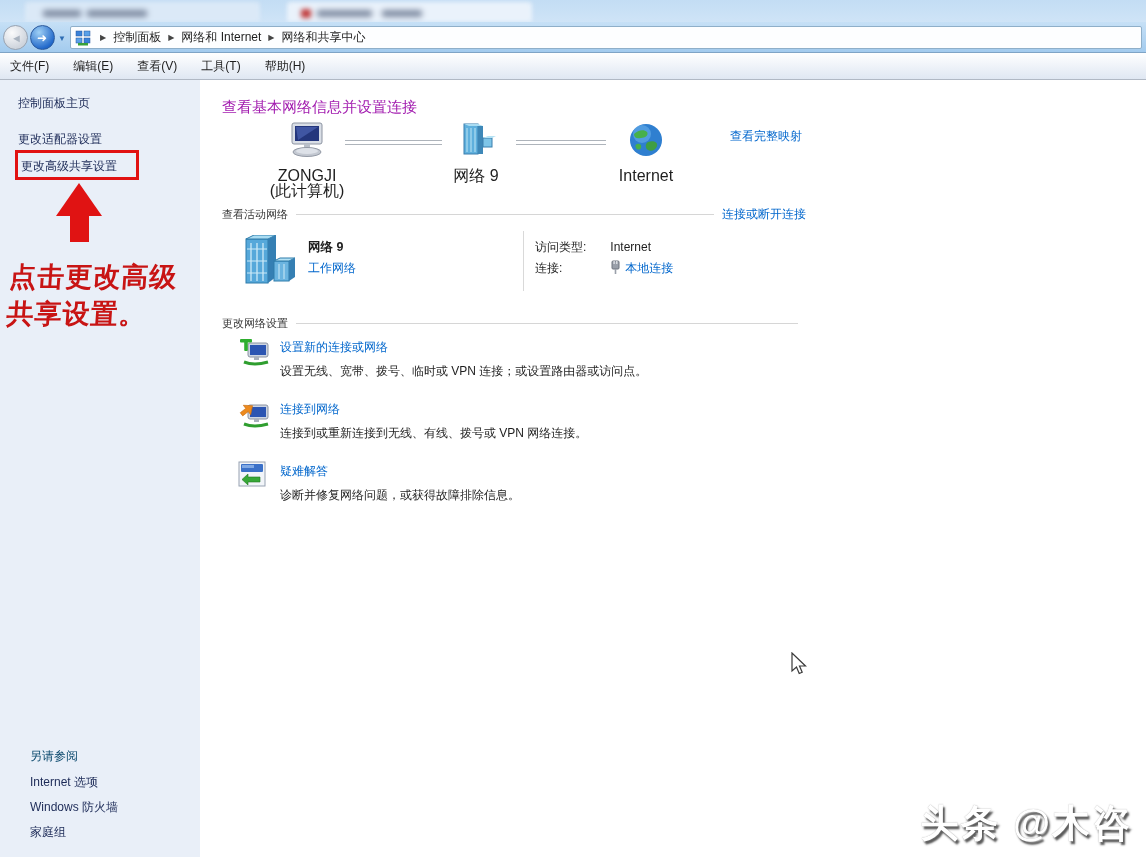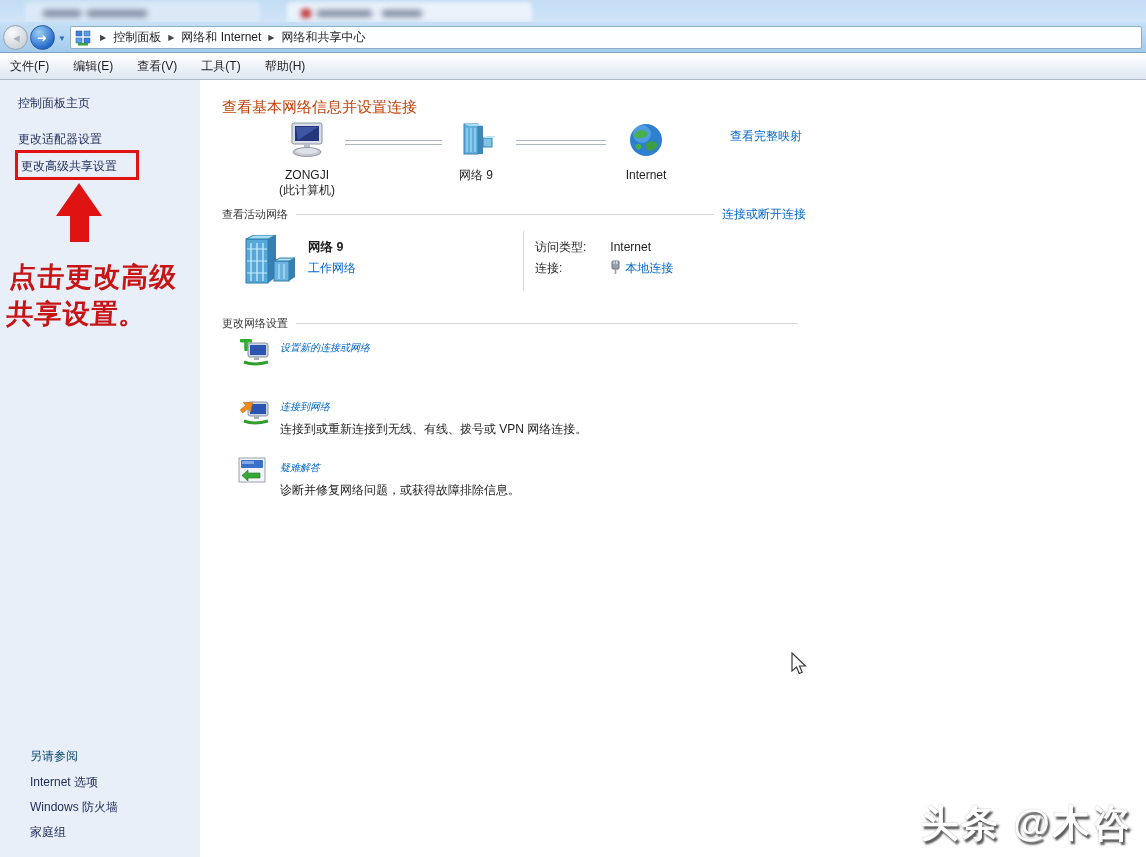--- a/index.html
+++ b/index.html
@@ -44,39 +44,39 @@
   .redbox { position:absolute; left:15px; top:70px; width:124px; height:30px; border:3px solid #e11212; }
   .redarrow { position:absolute; left:55px; top:103px; width:48px; }
   .redarrow .head { width:0; height:0; margin:0 auto; border-left:23px solid transparent;
     border-right:23px solid transparent; border-bottom:33px solid #e01313; }
   .redarrow .shaft { width:19px; height:26px; background:#e01313; margin:0 auto; }
   .callig { position:absolute; left:8px; top:178px; font-family:"DejaVu Serif","Liberation Serif",serif;
     font-weight:bold; color:#c81414; font-size:27px; line-height:37px; transform:skewX(-4deg); letter-spacing:1px; }
 
   
   .main { position:absolute; left:200px; top:80px; width:946px; height:777px; background:#fff; }
-  .page-title { position:absolute; left:22px; top:18px; font-size:15px; color:#c2410c; }
+  .page-title { position:absolute; left:22px; top:18px; font-size:15px; color:#a21caf; }
   .node { position:absolute; width:100px; text-align:center; }
-  .node .lbl { font-size:12px; color:#1e1e1e; margin-top:6px; line-height:15px; }
+  .node .lbl { font-size:16px; color:#1e1e1e; margin-top:6px; line-height:15px; }
   .conn { position:absolute; height:5px; border-top:1px solid #aeb4bb; border-bottom:1px solid #aeb4bb; }
   a.link { font-size:12px; color:#0066cc; text-decoration:none; cursor:pointer; }
   .sect-hdr { position:absolute; left:22px; width:584px; display:flex; align-items:center; }
   .sect-hdr .txt { font-size:11px; color:#373737; white-space:nowrap; }
   .sect-hdr .rule { flex:1; border-top:1px solid #d6d6d6; margin:0 8px; }
   .card { position:absolute; left:22px; top:149px; width:584px; height:66px; }
   .card .vdiv { position:absolute; left:301px; top:2px; width:1px; height:60px; background:#d9d9d9; }
   .card .netname { position:absolute; left:86px; top:10px; font-size:12.5px; font-weight:bold; color:#1e1e1e; }
   .card .nettype { position:absolute; left:86px; top:31px; }
   .kv { position:absolute; left:313px; font-size:12px; color:#1e1e1e; }
   .kv .k { display:inline-block; width:72px; }
   .items { position:absolute; left:22px; top:257px; width:584px; }
   .item { position:relative; padding-left:58px; margin-bottom:19px; min-height:40px; }
   .item .ico { position:absolute; left:16px; top:0; }
   .item .desc { font-size:12px; color:#1e1e1e; margin-top:7px; }
-  .item a.link { font-size:10px;font-style:italic; }
+  .item a.link { font-size:12px; }
 
   .watermark { position:absolute; right:14px; bottom:8px; font-size:38px; font-weight:bold; color:#ffffff;
     letter-spacing:2px; text-shadow:2px 3px 2px rgba(70,70,70,.9), 0 0 1px rgba(120,120,120,.7); }
   .cursor { position:absolute; left:588px; top:572px; }
 </style>
 </head>
 <body>
 
 <div class="screen">
 
@@ -237,20 +237,21 @@
       <div class="item">
         <svg class="ico" width="34" height="32" viewBox="0 0 34 32">
           <rect x="10" y="6" width="20" height="14" rx="2" fill="#cdd5e2" stroke="#8d94a2"></rect>
           <rect x="12" y="8" width="16" height="10" fill="#2c55b2"></rect>
           <rect x="16" y="20" width="5" height="3" fill="#aab1bd"></rect>
           <path d="M6 25 Q16 29 30 25" stroke="#2f9e2f" stroke-width="3" fill="none"></path>
           <rect x="2" y="2" width="12" height="3.6" rx="1" fill="#2fae2f"></rect>
           <rect x="6.2" y="-2" width="3.6" height="12" rx="1" fill="#2fae2f" transform="translate(0,4)"></rect>
         </svg>
         <a class="link">设置新的连接或网络</a>
+        <div class="desc">设置无线、宽带、拨号、临时或 VPN 连接；或设置路由器或访问点。</div>
       </div>
 
       <div class="item">
         <svg class="ico" width="34" height="32" viewBox="0 0 34 32">
           <rect x="10" y="6" width="20" height="14" rx="2" fill="#cdd5e2" stroke="#8d94a2"></rect>
           <rect x="12" y="8" width="16" height="10" fill="#2c55b2"></rect>
           <rect x="16" y="20" width="5" height="3" fill="#aab1bd"></rect>
           <path d="M6 25 Q16 29 30 25" stroke="#2f9e2f" stroke-width="3" fill="none"></path>
           <path d="M2 9 L9 9 L9 5 L16 11 L9 17 L9 13 L2 13 Z" fill="#ed8a1e" stroke="#c86d10" stroke-width="0.6" transform="rotate(-38 9 11)"></path>
         </svg>

